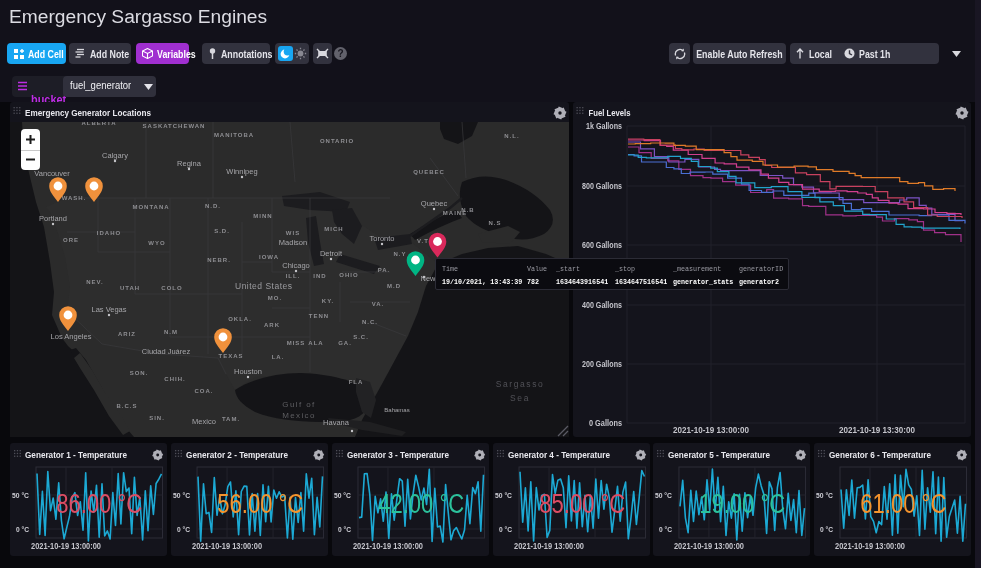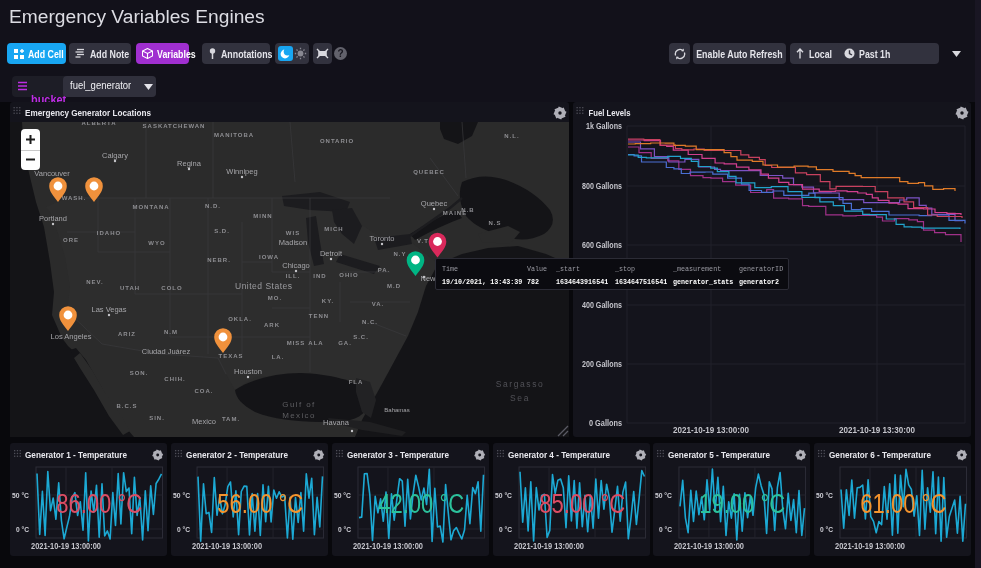--- a/index.html
+++ b/index.html
@@ -8,21 +8,21 @@
 .tx{display:inline-block;transform:scaleX(0.84);transform-origin:left center;letter-spacing:0}
 .axl{font-size:8px;font-weight:bold;fill:#cfcfd6;font-family:"Liberation Sans",sans-serif}
 .axd{font-size:8.5px;font-weight:bold;fill:#c4c4cb;font-family:"Liberation Sans",sans-serif}
 .mst{font-size:6px;font-weight:bold;fill:#8e8e92;letter-spacing:1px;font-family:"Liberation Sans",sans-serif}
 .mct{font-size:7.5px;fill:#a6a6aa;font-family:"Liberation Sans",sans-serif}
 .msea{font-size:8px;fill:#5e5e62;letter-spacing:1.4px;font-family:"Liberation Sans",sans-serif}
 .msea2{font-size:8.5px;fill:#515157;letter-spacing:1.6px;font-family:"Liberation Sans",sans-serif}
 </style></head><body>
 <div style="position:absolute;left:0;top:0;width:981px;height:102px;background:#12111a"></div>
 <div style="position:absolute;left:975px;top:0;width:6px;height:568px;background:#191623"></div>
-<div style="position:absolute;left:9px;top:6px;font-size:19.2px;color:#dcdce3">Emergency Variables Engines</div>
+<div style="position:absolute;left:9px;top:6px;font-size:19.2px;color:#dcdce3">Emergency Sargasso Engines</div>
 
 <div class="btn" style="left:7px;width:59px;background:#18a6f2;color:#fff">
 <svg width="12" height="12" viewBox="0 0 12 12" style="margin-right:3px;flex:none">
       <rect x="1" y="1" width="4" height="4" fill="#fff"></rect>
       <rect x="1" y="7" width="4" height="4" fill="#fff"></rect>
       <rect x="7" y="7" width="4" height="4" fill="#fff"></rect>
       <path d="M9 1 v4 M7 3 h4" stroke="#fff" stroke-width="1.4"></path>
     </svg>
     <span class="tx">Add Cell</span>
   </div>

